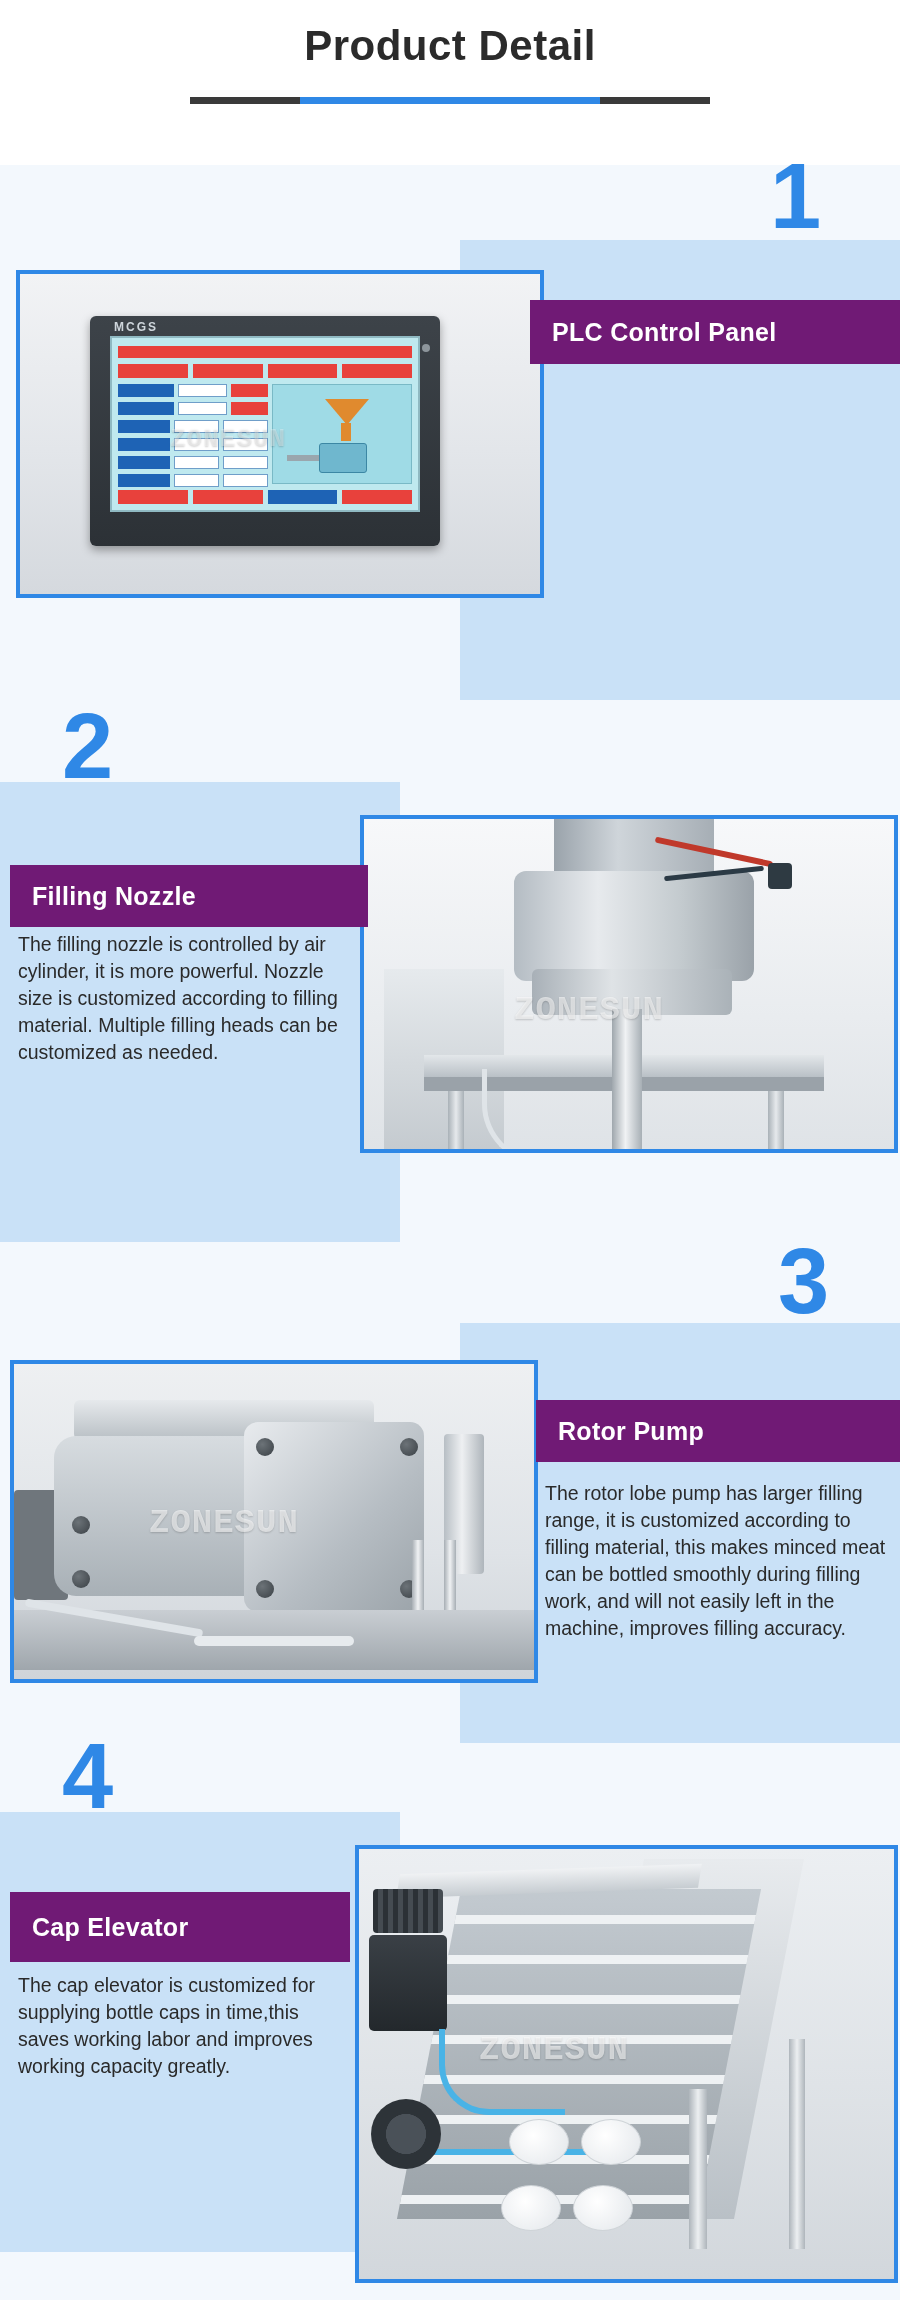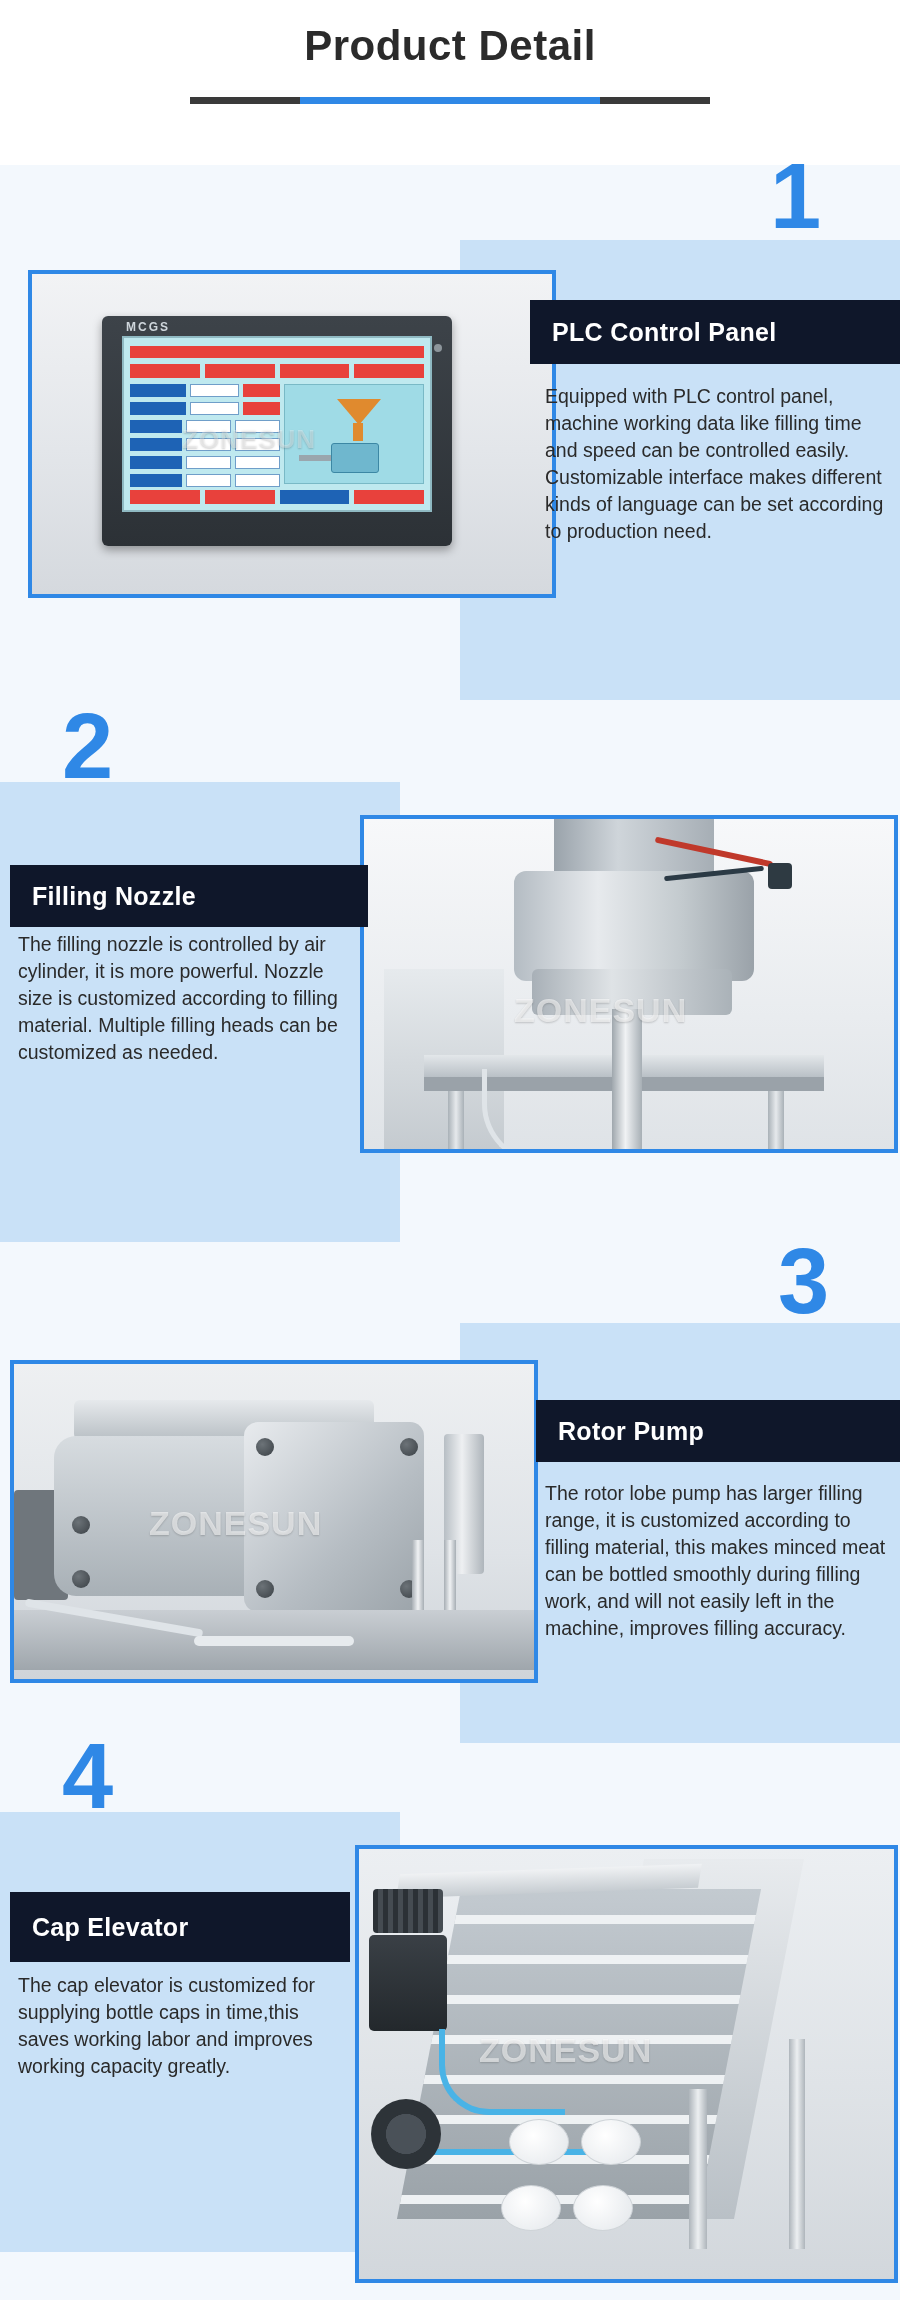--- a/index.html
+++ b/index.html
@@ -90,21 +90,21 @@
     overflow: hidden;
   }
   .photo {
     position: absolute;
     inset: 0;
     overflow: hidden;
   }
 
   .title-bar {
     position: absolute;
-    background: #0f172a;
+    background: #701a75;
     color: #ffffff;
     display: flex;
     align-items: center;
     padding-left: 22px;
     box-sizing: border-box;
     font-size: 25px;
     font-weight: bold;
     letter-spacing: 0.3px;
   }
 
@@ -118,21 +118,21 @@
 
   
   .wm {
     position: absolute;
     font-size: 34px;
     font-weight: bold;
     color: rgba(255,255,255,0.58);
     letter-spacing: 1px;
     text-shadow: 0 1px 2px rgba(0,0,0,0.18);
     pointer-events: none;
-    font-family: Liberation Sans, sans-serif;
+    font-family: Liberation Mono, monospace;
   }
 
   
   .p1-bg { position:absolute; inset:0; background:linear-gradient(180deg,#f2f3f5 0%,#e3e6ea 55%,#d5d9de 100%); }
   .p1-cabinet {
     position:absolute; left:70px; top:42px; width:350px; height:230px;
     background:linear-gradient(180deg,#3d4349 0%,#2c3136 100%);
     border-radius:6px;
     box-shadow:0 4px 10px rgba(0,0,0,0.35);
   }
@@ -219,21 +219,21 @@
   </div>
 
   <div class="body-bg"></div>
 
   <div class="section" style="left:0;top:165px;width:900px;height:545px;">
 
     <div class="num" style="left:770px;top:-15px;">1</div>
 
     <div class="tint" style="left:460px;top:75px;width:440px;height:460px;"></div>
 
-    <div class="photo-frame" style="left:28px;top:105px;width:520px;height:320px;">
+    <div class="photo-frame" style="left:16px;top:105px;width:520px;height:320px;">
       <div class="photo">
         <div class="p1-bg"></div>
         <div class="p1-cabinet">
           <div class="p1-mcgs">MCGS</div>
           <div class="p1-bezelbtn"></div>
           <div class="p1-screen">
             <div class="p1-topbar"></div>
             <div class="p1-tabs">
               <div class="p1-tab"></div>
                 <div class="p1-tab"></div>
@@ -285,21 +285,20 @@
                 <div class="p1-btn"></div>
             </div>
           </div>
         </div>
         <div class="wm" style="left:150px;top:150px;font-size:26px;color:rgba(255,255,255,0.35);">ZONESUN</div>
       </div>
     </div>
 
     <div class="title-bar" style="left:530px;top:135px;width:370px;height:64px;">PLC Control Panel</div>
 
-    <div class="desc" style="left:545px;top:218px;width:345px;">Equipped with PLC control panel, machine working data like filling time and speed can be controlled easily. Customizable interface makes different kinds of language can be set according to production need.</div>
   </div>
 
   <div class="section" style="left:0;top:710px;width:900px;height:530px;">
 
     <div class="num" style="left:62px;top:-10px;">2</div>
 
     <div class="tint" style="left:0;top:72px;width:400px;height:460px;"></div>
 
     <div class="photo-frame" style="left:360px;top:105px;width:530px;height:330px;">
       <div class="photo">

